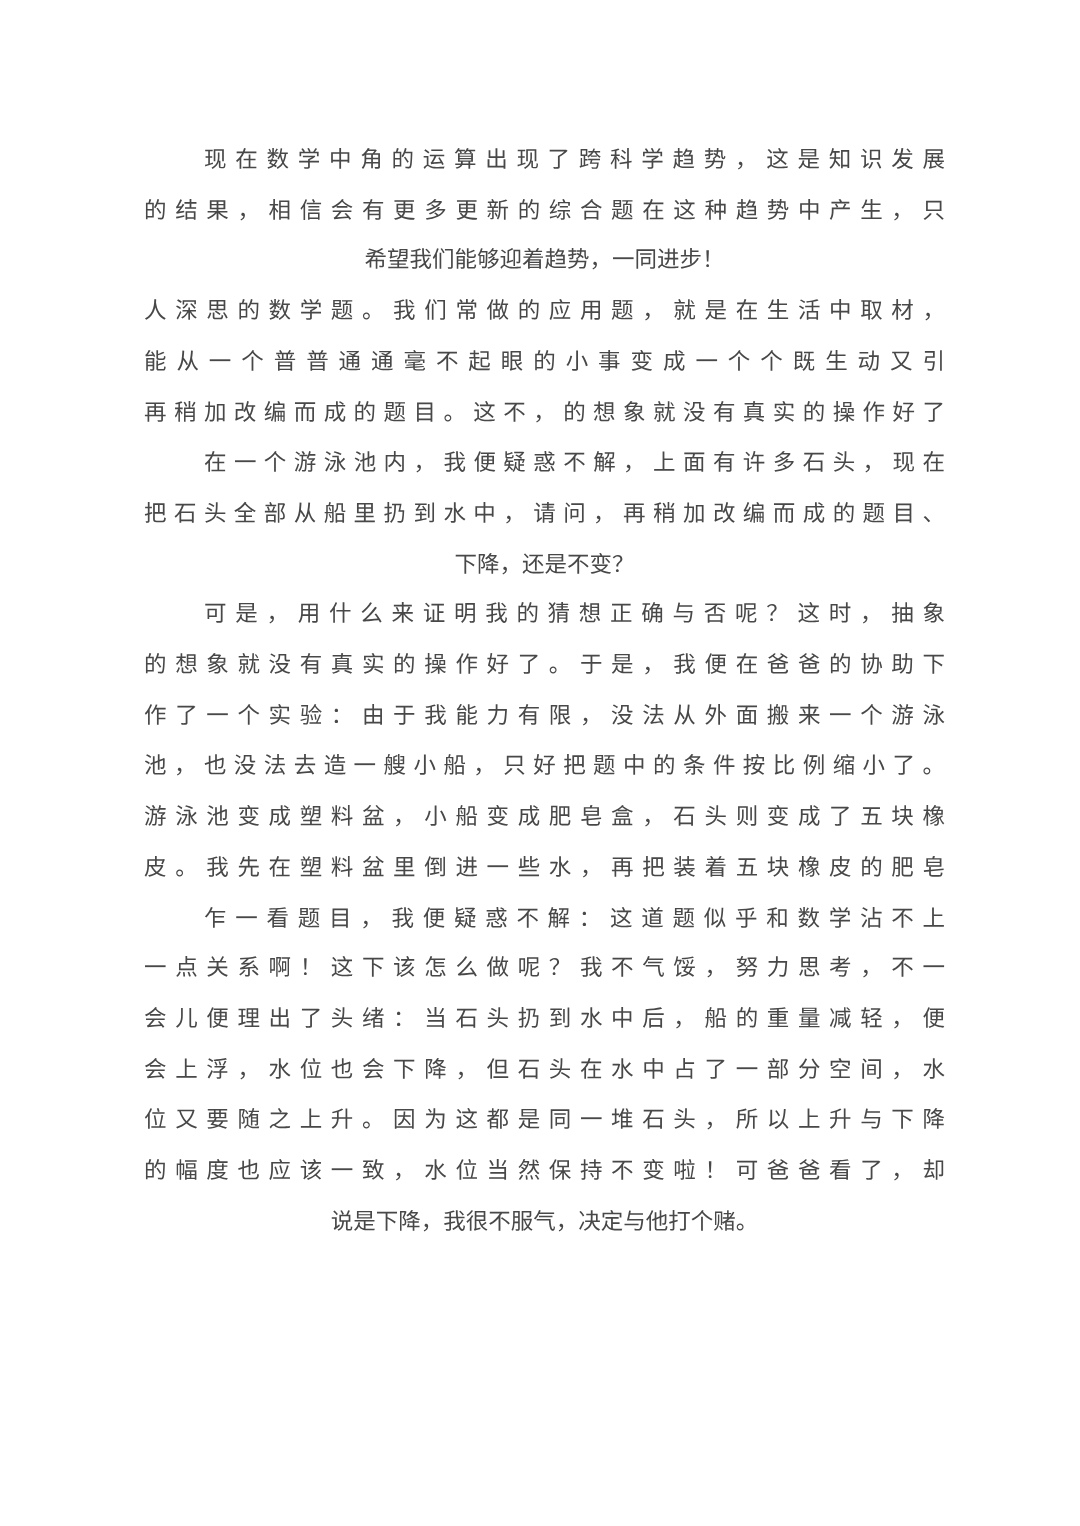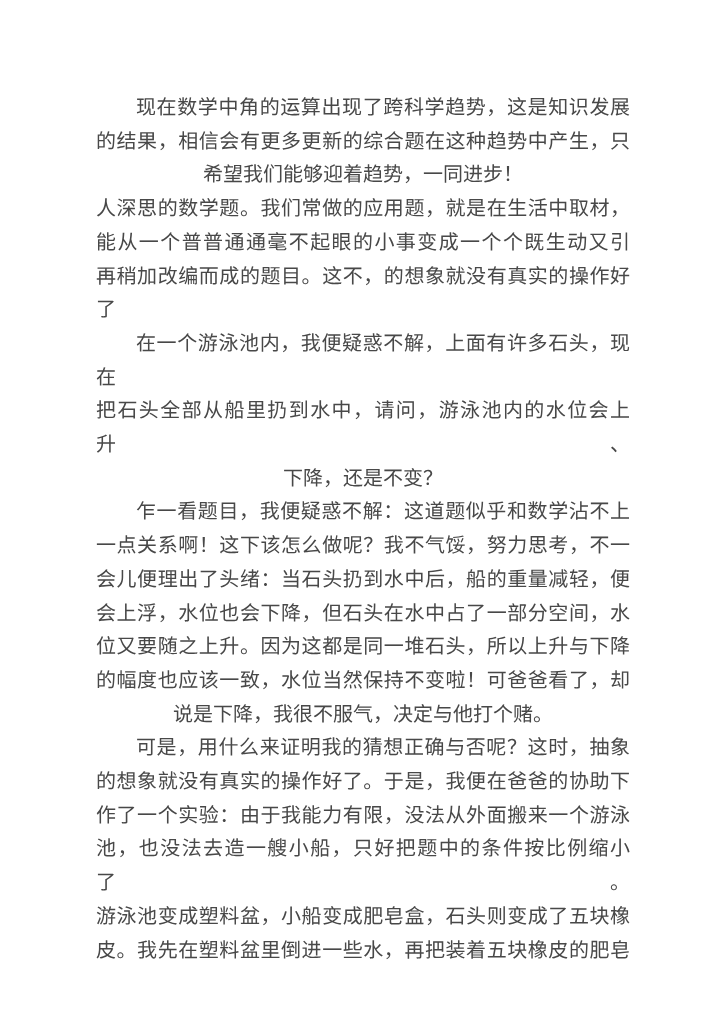--- a/index.html
+++ b/index.html
@@ -14,21 +14,21 @@
       background: #ffffff;
       overflow: hidden;
       font-family: "Liberation Serif", "DejaVu Serif", serif;
     }
     .text-block {
       position: absolute;
       left: 96px;
       top: 91px;
       width: 534px;
       color: #484848;
-      font-size: 20px;
+      font-size: 15px;
       line-height: 33.7px;
       -webkit-font-smoothing: antialiased;
     }
     .paragraph {
       margin: 0;
       padding: 0;
     }
     .line {
       width: 534px;
       text-align: center;
@@ -55,34 +55,34 @@
         <div class="line fill">的结果，相信会有更多更新的综合题在这种趋势中产生，只</div>
         <div class="line">希望我们能够迎着趋势，一同进步！</div>
       </div>
       <div class="paragraph">
         <div class="line fill">人深思的数学题。我们常做的应用题，就是在生活中取材，</div>
         <div class="line fill">能从一个普普通通毫不起眼的小事变成一个个既生动又引</div>
         <div class="line fill">再稍加改编而成的题目。这不，的想象就没有真实的操作好了</div>
       </div>
       <div class="paragraph">
         <div class="line fill indent">在一个游泳池内，我便疑惑不解，上面有许多石头，现在</div>
-        <div class="line fill">把石头全部从船里扔到水中，请问，游泳池内的水位会上升、</div>
+        <div class="line fill">把石头全部从船里扔到水中，请问，再稍加改编而成的题目、</div>
         <div class="line">下降，还是不变？</div>
+      </div>
+      <div class="paragraph">
+        <div class="line fill indent">可是，用什么来证明我的猜想正确与否呢？这时，抽象</div>
+        <div class="line fill">的想象就没有真实的操作好了。于是，我便在爸爸的协助下</div>
+        <div class="line fill">作了一个实验：由于我能力有限，没法从外面搬来一个游泳</div>
+        <div class="line fill">池，也没法去造一艘小船，只好把题中的条件按比例缩小了。</div>
+        <div class="line fill">游泳池变成塑料盆，小船变成肥皂盒，石头则变成了五块橡</div>
+        <div class="line fill">皮。我先在塑料盆里倒进一些水，再把装着五块橡皮的肥皂</div>
       </div>
       <div class="paragraph">
         <div class="line fill indent">乍一看题目，我便疑惑不解：这道题似乎和数学沾不上</div>
         <div class="line fill">一点关系啊！这下该怎么做呢？我不气馁，努力思考，不一</div>
         <div class="line fill">会儿便理出了头绪：当石头扔到水中后，船的重量减轻，便</div>
         <div class="line fill">会上浮，水位也会下降，但石头在水中占了一部分空间，水</div>
         <div class="line fill">位又要随之上升。因为这都是同一堆石头，所以上升与下降</div>
         <div class="line fill">的幅度也应该一致，水位当然保持不变啦！可爸爸看了，却</div>
         <div class="line">说是下降，我很不服气，决定与他打个赌。</div>
       </div>
-      <div class="paragraph">
-        <div class="line fill indent">可是，用什么来证明我的猜想正确与否呢？这时，抽象</div>
-        <div class="line fill">的想象就没有真实的操作好了。于是，我便在爸爸的协助下</div>
-        <div class="line fill">作了一个实验：由于我能力有限，没法从外面搬来一个游泳</div>
-        <div class="line fill">池，也没法去造一艘小船，只好把题中的条件按比例缩小了。</div>
-        <div class="line fill">游泳池变成塑料盆，小船变成肥皂盒，石头则变成了五块橡</div>
-        <div class="line fill">皮。我先在塑料盆里倒进一些水，再把装着五块橡皮的肥皂</div>
-      </div>
     </div>
 </div>
 
 </body></html>

